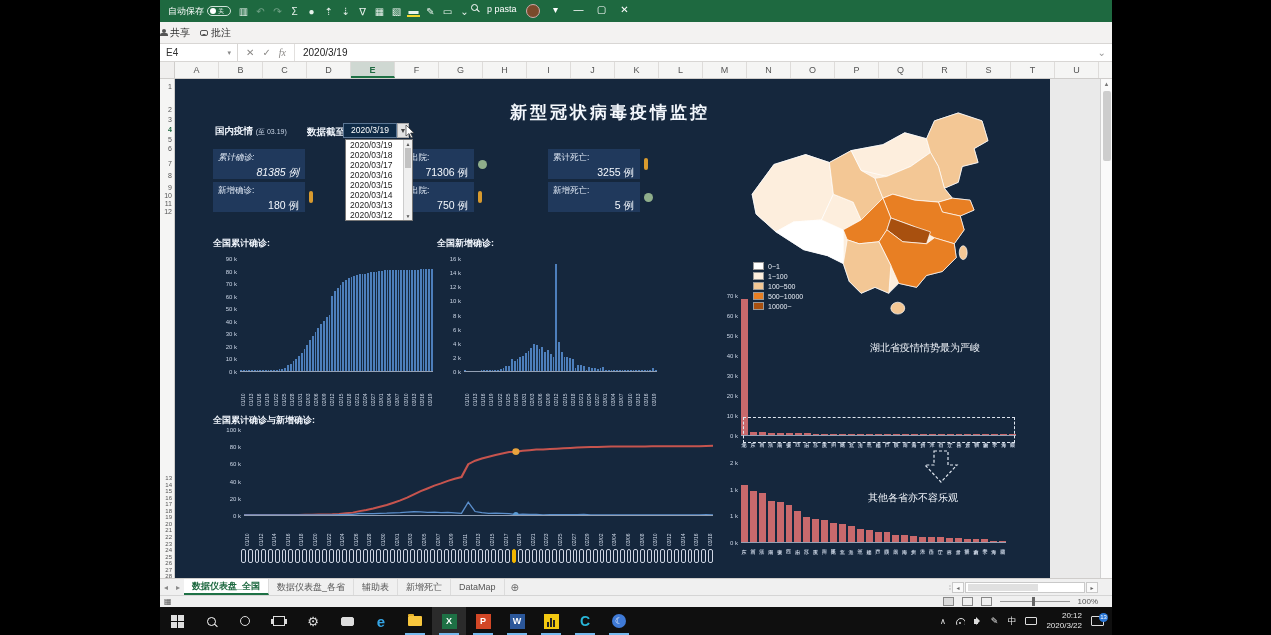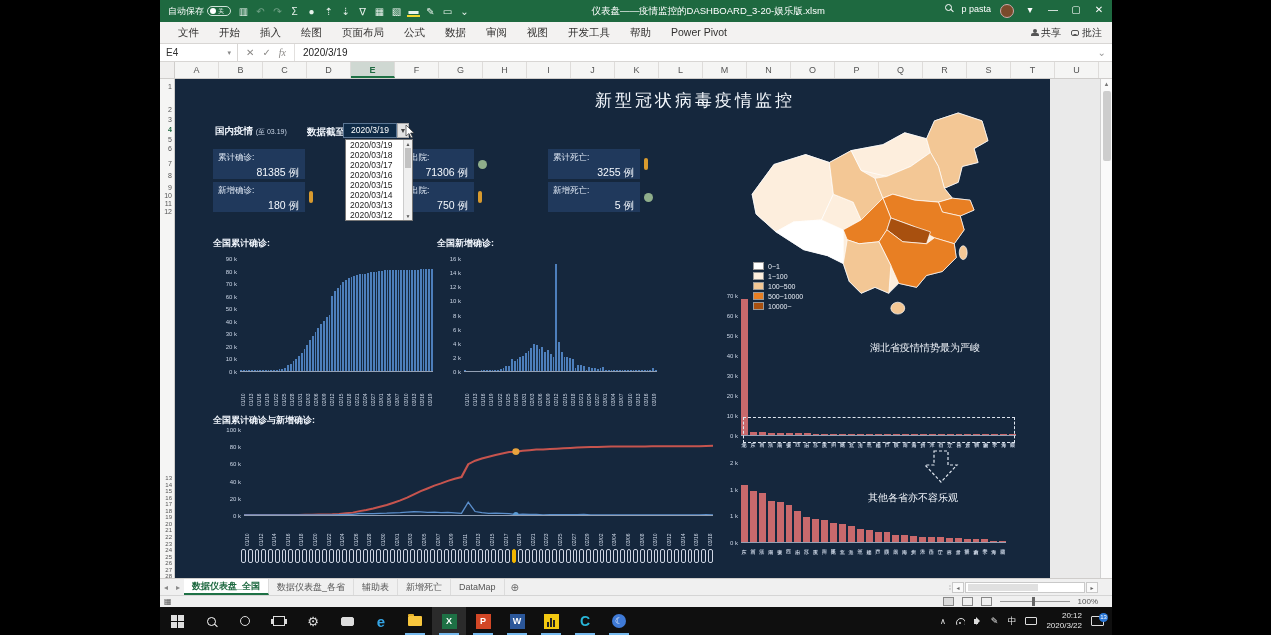--- a/index.html
+++ b/index.html
@@ -56,21 +56,21 @@
   .rowheads { position:absolute; left:0; top:0; width:15px; height:100%; background:#f5f5f4; border-right:1px solid #cfcdcb; }
   .rh { position:absolute; right:2px; font-size:7px; color:#555; }
   .rh.sel { color:#1e6940; font-weight:bold; }
   .dash { position:absolute; left:15px; top:0; width:875px; height:499px; background:#15273d; color:#e6edf7; overflow:hidden; }
   .gray-region { position:absolute; left:890px; top:0; width:50px; height:100%; background:#eaeaea; }
   .vscroll { position:absolute; left:940px; top:0; width:12px; height:100%; background:#fafafa; border-left:1px solid #d0d0d0; }
   .vs-arrow { display:block; text-align:center; font-size:6px; color:#777; padding-top:2px; }
   .vs-thumb { position:absolute; left:2px; top:12px; width:8px; height:70px; background:#cdcdcd; border-radius:2px; }
 
   
-  .dash-title { position:absolute; left:250px; top:10px; width:370px; text-align:right; font-size:17px; letter-spacing:3px; color:#f3f7fc; }
+  .dash-title { position:absolute; left:250px; top:22px; width:370px; text-align:center; font-size:17px; letter-spacing:3px; color:#f3f7fc;font-weight:bold; }
   .lbl { position:absolute; font-size:9.5px; font-weight:bold; color:#eef3fa; }
   .lbl small { font-size:7px; font-weight:normal; color:#c7d3e4; }
   .dd { position:absolute; left:168px; top:44px; width:66px; height:15px; display:flex; }
   .dd-val { flex:1; background:#0e2a46; border:1px solid #5a7593; color:#fff; font-size:8.5px; text-align:center; line-height:13px; }
   .dd-arrow { width:12px; background:#e3e3e3; border:1px solid #aaa; color:#444; font-size:7px; text-align:center; line-height:13px; }
   .dd-list { position:absolute; left:170px; top:60px; width:68px; background:#fff; border:1px solid #777; z-index:50; display:flex; }
   .dd-items { flex:1; }
   .dd-item { height:10px; line-height:10px; font-size:8.5px; color:#222; padding-left:4px; }
   .dd-sb { width:9px; background:#f0f0f0; border-left:1px solid #ccc; position:relative; font-size:5px; color:#555; text-align:center; }
   .dd-sb .up { position:absolute; top:1px; left:0; right:0; }
@@ -176,47 +176,32 @@
           <span class="qi">⇣</span>
           <span class="qi">∇</span>
           <span class="qi">▦</span>
           <span class="qi">▧</span>
           <span class="qi y">▬</span>
           <span class="qi">✎</span>
           <span class="qi">▭</span>
           <span class="qi">⌄</span>
         </span>
     </div>
-    <div class="doc-title">仪表盘——疫情监控的DASHBOARD_3-20-娱乐版.xlsm</div>
     <div class="tb-right">
       <span class="ico-search"></span>
       <span>p pasta</span>
       <span class="avatar"></span>
       <span class="winbtn">▾</span>
       <span class="winbtn">—</span>
       <span class="winbtn">▢</span>
       <span class="winbtn">✕</span>
     </div>
   </div>
 
   <div class="ribbon">
-    <div class="rtabs" id="ribbon-tabs">
-        <span class="rtab">文件</span>
-        <span class="rtab">开始</span>
-        <span class="rtab">插入</span>
-        <span class="rtab">绘图</span>
-        <span class="rtab">页面布局</span>
-        <span class="rtab">公式</span>
-        <span class="rtab">数据</span>
-        <span class="rtab">审阅</span>
-        <span class="rtab">视图</span>
-        <span class="rtab">开发工具</span>
-        <span class="rtab">帮助</span>
-        <span class="rtab">Power Pivot</span>
-      </div>
     <div class="ribbon-right">
       <span class="rbtn">
           <span class="mini-person"></span>
           <span>共享</span>
         </span>
       <span class="rbtn">
           <span class="mini-bubble"></span>
           <span>批注</span>
         </span>
     </div>
@@ -317,21 +302,21 @@
         <div class="dd-sb">
           <span class="up">▲</span>
             <span class="th"></span>
             <span class="dn">▼</span>
         </div>
       </div>
       <svg class="cursor-svg" style="left:230px;top:46px;" width="10" height="14" viewBox="0 0 10 14">
         <path d="M1,0 L1,11 L4,8.5 L6,13 L7.7,12.2 L5.6,8 L9,8 Z" fill="#fff" stroke="#333" stroke-width="0.7"></path>
       </svg>
       <div id="stats">
-          <div class="statbox" style="left: 38px; top: 70px; width: 92px;">
+          <div class="statbox" style="left: 38px; top: 70px; width: 92px; font-style: italic;">
             <div class="sl">累计确诊:</div>
             <div class="sv">81385 例</div>
           </div>
           <div class="statbox" style="left: 38px; top: 103px; width: 92px;">
             <div class="sl">新增确诊:</div>
             <div class="sv">180 例</div>
           </div>
           <span class="stat-ico-bar" style="left: 134px; top: 112px;"></span>
           <div class="statbox" style="left: 213px; top: 70px; width: 86px;">
             <div class="sl">累计出院:</div>

